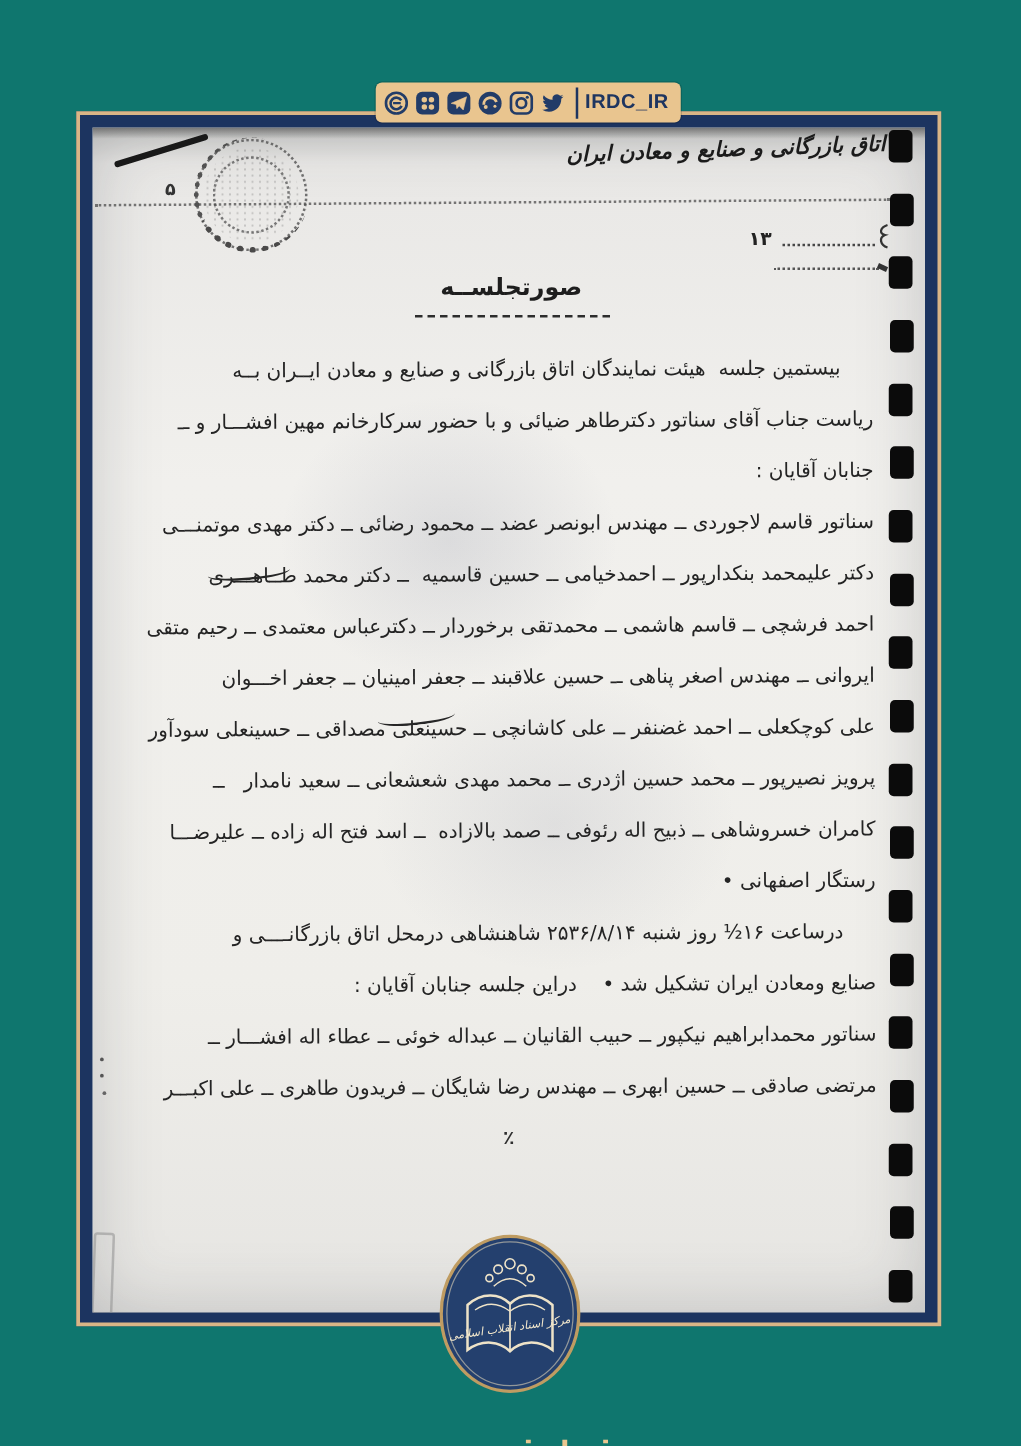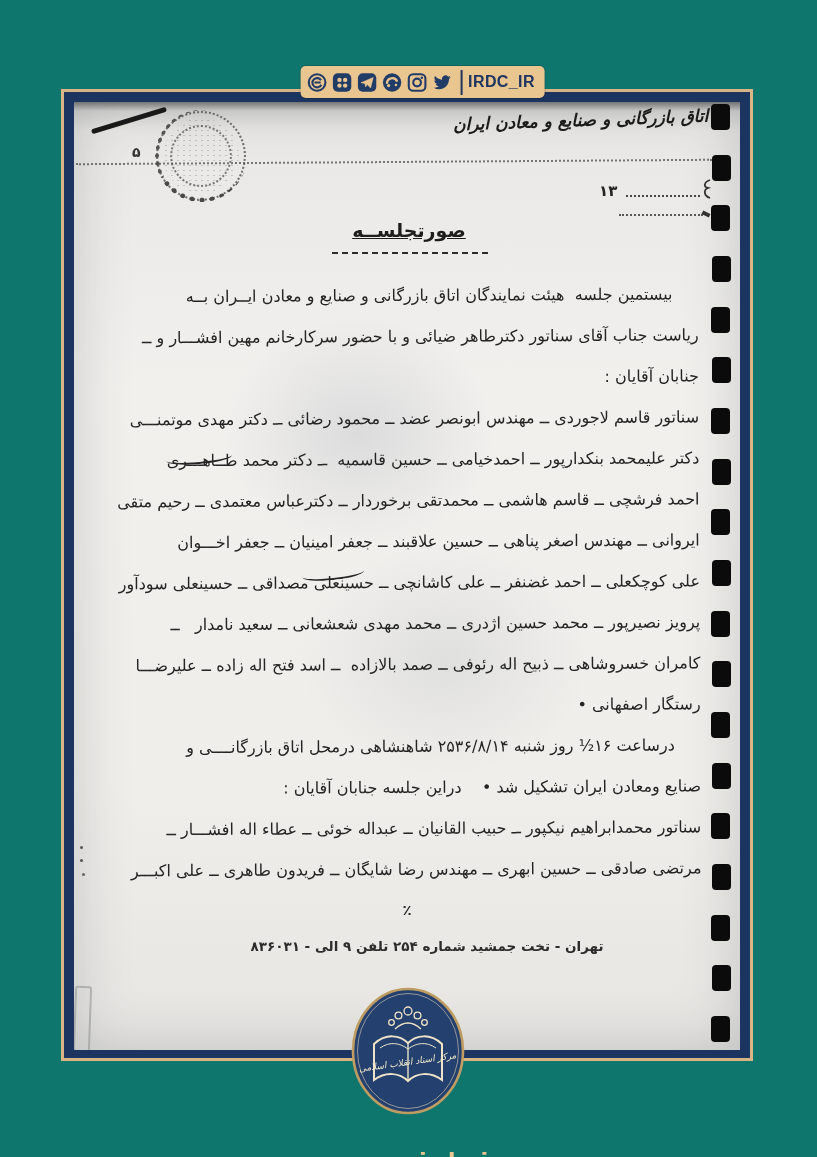--- a/index.html
+++ b/index.html
@@ -49,21 +49,21 @@
         opacity:.75;transform:rotate(-.4deg);}
 
   .ref-num{position:absolute;left:525px;top:80px;font:700 15px "DejaVu Sans",sans-serif;color:#222;}
   .ref-dots1{position:absolute;left:552px;top:93px;width:74px;border-top:2px dotted #474747;}
   .ref-squiggle{position:absolute;left:626px;top:76px;}
   .ref-dots2{position:absolute;left:545px;top:112px;width:84px;border-top:2px dotted #555;}
   .ref-dots2::after{content:"";position:absolute;right:-7px;top:-4px;width:8px;height:4px;
         background:#333;transform:rotate(25deg);}
 
   .doc-title{position:absolute;left:250px;top:117px;width:170px;text-align:center;direction:rtl;
-        font:700 19px "DejaVu Sans",sans-serif;color:#1e1e1e;letter-spacing:1px;text-decoration:underline;}
+        font:700 19px "DejaVu Sans",sans-serif;color:#1e1e1e;letter-spacing:1px;}
   .title-underline{position:absolute;left:258px;top:150px;width:156px;border-top:2px dashed #2c2c2c;}
 
   .body-text{position:absolute;right:40px;left:14px;top:184px;transform:rotate(-.3deg);}
   .scan-line{direction:rtl;text-align:right;height:41px;line-height:41px;white-space:pre;
         font:16px "DejaVu Sans",sans-serif;color:#242424;letter-spacing:.2px;}
   .scan-line.indent{padding-right:26px;}
 
   .swoosh{position:absolute;height:10px;border-bottom:2px solid #262626;border-radius:50%;}
   #swoosh1{left:92px;top:350px;width:66px;transform:rotate(-5deg);}
   #swoosh2{left:228px;top:466px;width:62px;transform:rotate(-6deg);}
@@ -170,21 +170,20 @@
       <div class="scan-line indent">درساعت ۱۶½ روز شنبه ۲۵۳۶/۸/۱۴ شاهنشاهی درمحل اتاق بازرگانــــی و</div>
       <div class="scan-line">صنایع ومعادن ایران تشکیل شد •    دراین جلسه جنابان آقایان :</div>
       <div class="scan-line">سناتور محمدابراهیم نیکپور ــ حبیب القانیان ــ عبداله خوئی ــ عطاء اله افشـــار ــ</div>
       <div class="scan-line">مرتضی صادقی ــ حسین ابهری ــ مهندس رضا شایگان ــ فریدون طاهری ــ علی اکبـــر</div>
     </div>
 
     <div class="swoosh" id="swoosh1"></div>
     <div class="swoosh" id="swoosh2"></div>
 
     <div class="percent">٪</div>
-    <div class="doc-address">تهران - تخت جمشید شماره ۲۵۴ تلفن ۹ الی - ۸۳۶۰۳۱</div>
 
     <div class="bracket-mark"></div>
     <div class="margin-dots"></div>
 
     <div class="binding">
       <div class="bind-mark"></div>
       <div class="bind-mark"></div>
       <div class="bind-mark"></div>
       <div class="bind-mark"></div>
       <div class="bind-mark"></div>

